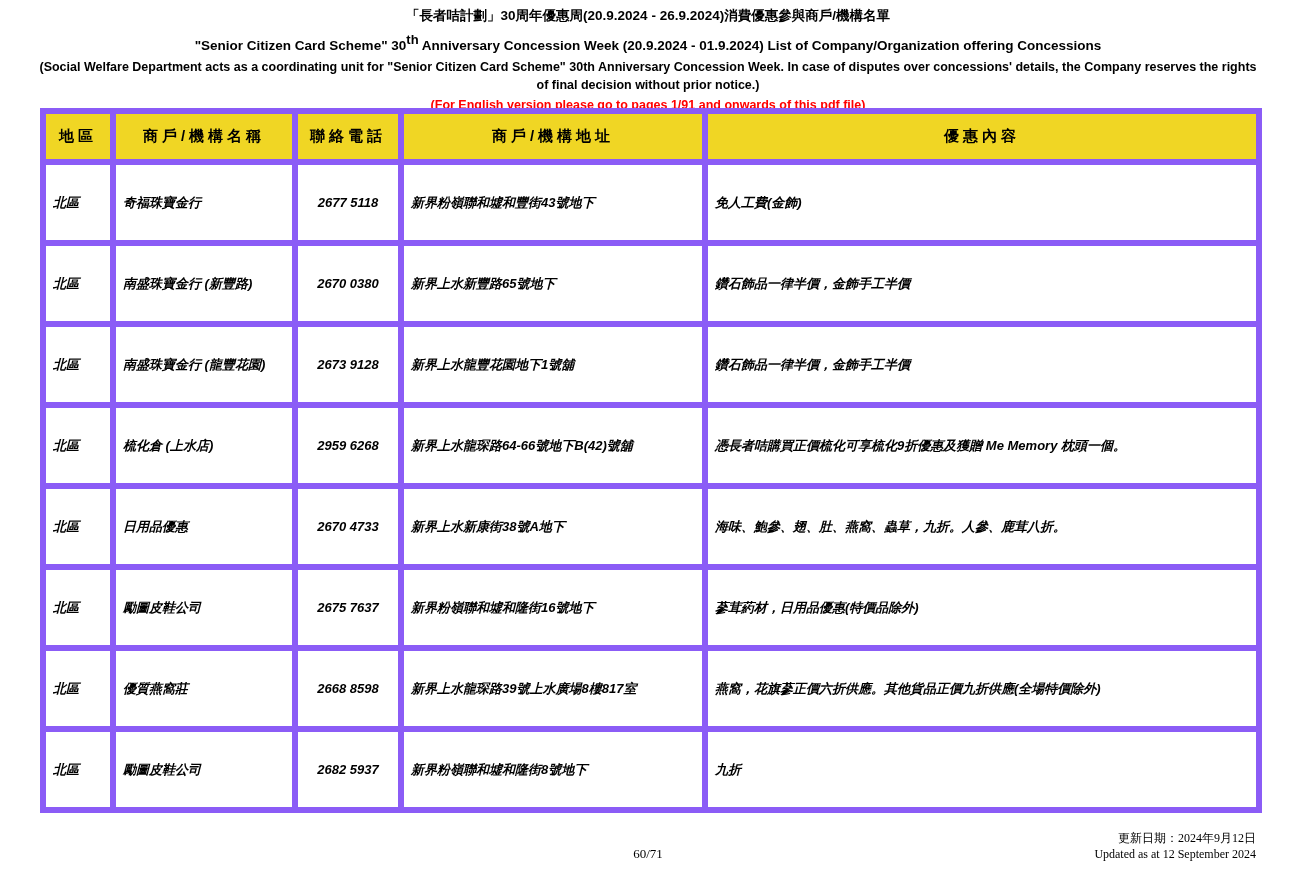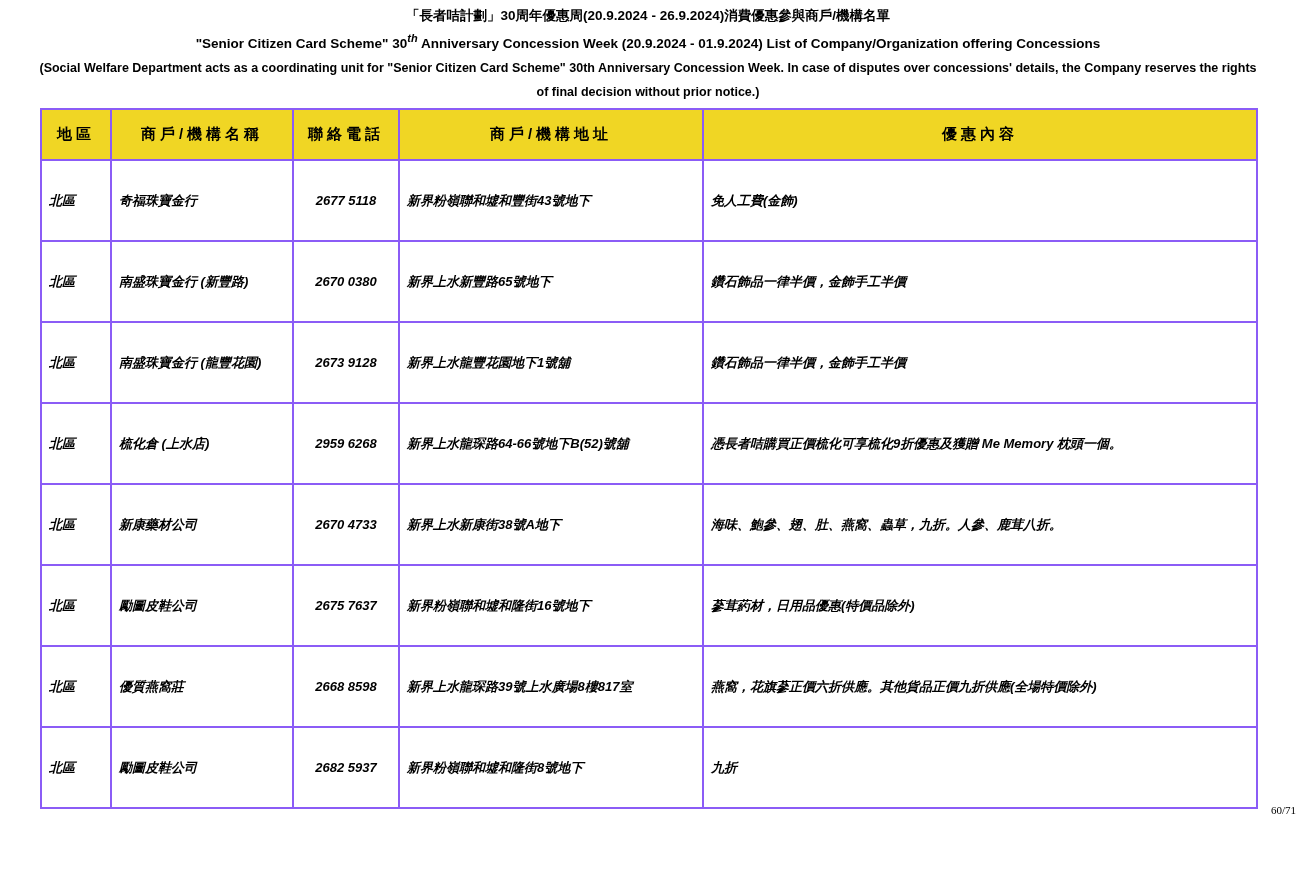--- a/index.html
+++ b/index.html
@@ -12,33 +12,33 @@
     overflow:hidden;
   }
   .top-header{
     position:absolute;top:0;left:0;right:0;
     text-align:center;
     font-weight:bold;
   }
   .t-line{white-space:nowrap;}
   .title-zh{margin-top:7px;font-size:13.5px;}
   .title-en{margin-top:7px;font-size:13.5px;}
-  .title-en .sup{vertical-align:super;font-size:11px;font-style:italic;}
+  .title-en .sup{vertical-align:super;font-size:13px;}
   .note-zh{margin-top:6px;font-size:12.5px;}
-  .note-en{margin-top:5px;font-size:12.5px;padding:0 38px;line-height:24px;white-space:normal;}
+  .note-en{margin-top:5px;font-size:12.5px;padding:0 38px;line-height:18px;white-space:normal;}
   .eng-note{margin-top:4px;font-size:12.5px;color:#ff0000;}
   table.concession{
     position:absolute;left:40px;top:108px;
     width:1216px;
     border-collapse:collapse;
     table-layout:fixed;
     border:2px solid #000;
   }
   table.concession th, table.concession td{
-    border:2px solid #8b5cf6;
+    border:6px solid #8b5cf6;
     font-weight:bold;
     vertical-align:middle;
     overflow:hidden;
   }
   col.c-district{width:70px;}
   col.c-name{width:182px;}
   col.c-phone{width:106px;}
   col.c-address{width:304px;}
   col.c-concession{width:554px;}
   thead tr{height:51px;}
@@ -51,24 +51,24 @@
   }
   tbody tr{height:81px;}
   tbody td{
     font-size:13px;
     padding:2px 7px;
     text-align:left;
     font-style:italic;
   }
   tbody td.phone{text-align:center;padding:15px 2px;}
   .footer-page{
-    position:absolute;left:0;right:0;top:804px;
-    text-align:right;
+    position:absolute;left:0;right:0;top:846px;
+    text-align:center;
     font-family:"Liberation Serif", serif;
-    font-size:11px;
+    font-size:13px;
   }
   .footer-updated{
     position:absolute;right:40px;top:831px;
     text-align:right;
     font-family:"Liberation Serif", serif;
     font-size:12px;
     line-height:15.5px;
   }
 </style>
 </head>
@@ -119,26 +119,26 @@
         <td>北區</td>
         <td>南盛珠寶金行 (龍豐花園)</td>
         <td class="phone">2673 9128</td>
         <td>新界上水龍豐花園地下1號舖</td>
         <td>鑽石飾品一律半價，金飾手工半價</td>
       </tr>
       <tr>
         <td>北區</td>
         <td>梳化倉 (上水店)</td>
         <td class="phone">2959 6268</td>
-        <td>新界上水龍琛路64-66號地下B(52)號舖</td>
+        <td>新界上水龍琛路64-66號地下B(42)號舖</td>
         <td>憑長者咭購買正價梳化可享梳化9折優惠及獲贈 Me Memory 枕頭一個。</td>
       </tr>
       <tr>
         <td>北區</td>
-        <td>新康藥材公司</td>
+        <td>日用品優惠</td>
         <td class="phone">2670 4733</td>
         <td>新界上水新康街38號A地下</td>
         <td>海味、鮑參、翅、肚、燕窩、蟲草，九折。人參、鹿茸八折。</td>
       </tr>
       <tr>
         <td>北區</td>
         <td>勵圖皮鞋公司</td>
         <td class="phone">2675 7637</td>
         <td>新界粉嶺聯和墟和隆街16號地下</td>
         <td>蔘茸葯材，日用品優惠(特價品除外)</td>
@@ -155,14 +155,18 @@
         <td>勵圖皮鞋公司</td>
         <td class="phone">2682 5937</td>
         <td>新界粉嶺聯和墟和隆街8號地下</td>
         <td>九折</td>
       </tr>
     </tbody>
   </table>
 
   <div class="footer-page">60/71</div>
 
+  <div class="footer-updated">
+    <div>更新日期：2024年9月12日</div>
+    <div>Updated as at 12 September 2024</div>
+  </div>
 
 </div>
 
 </body></html>

